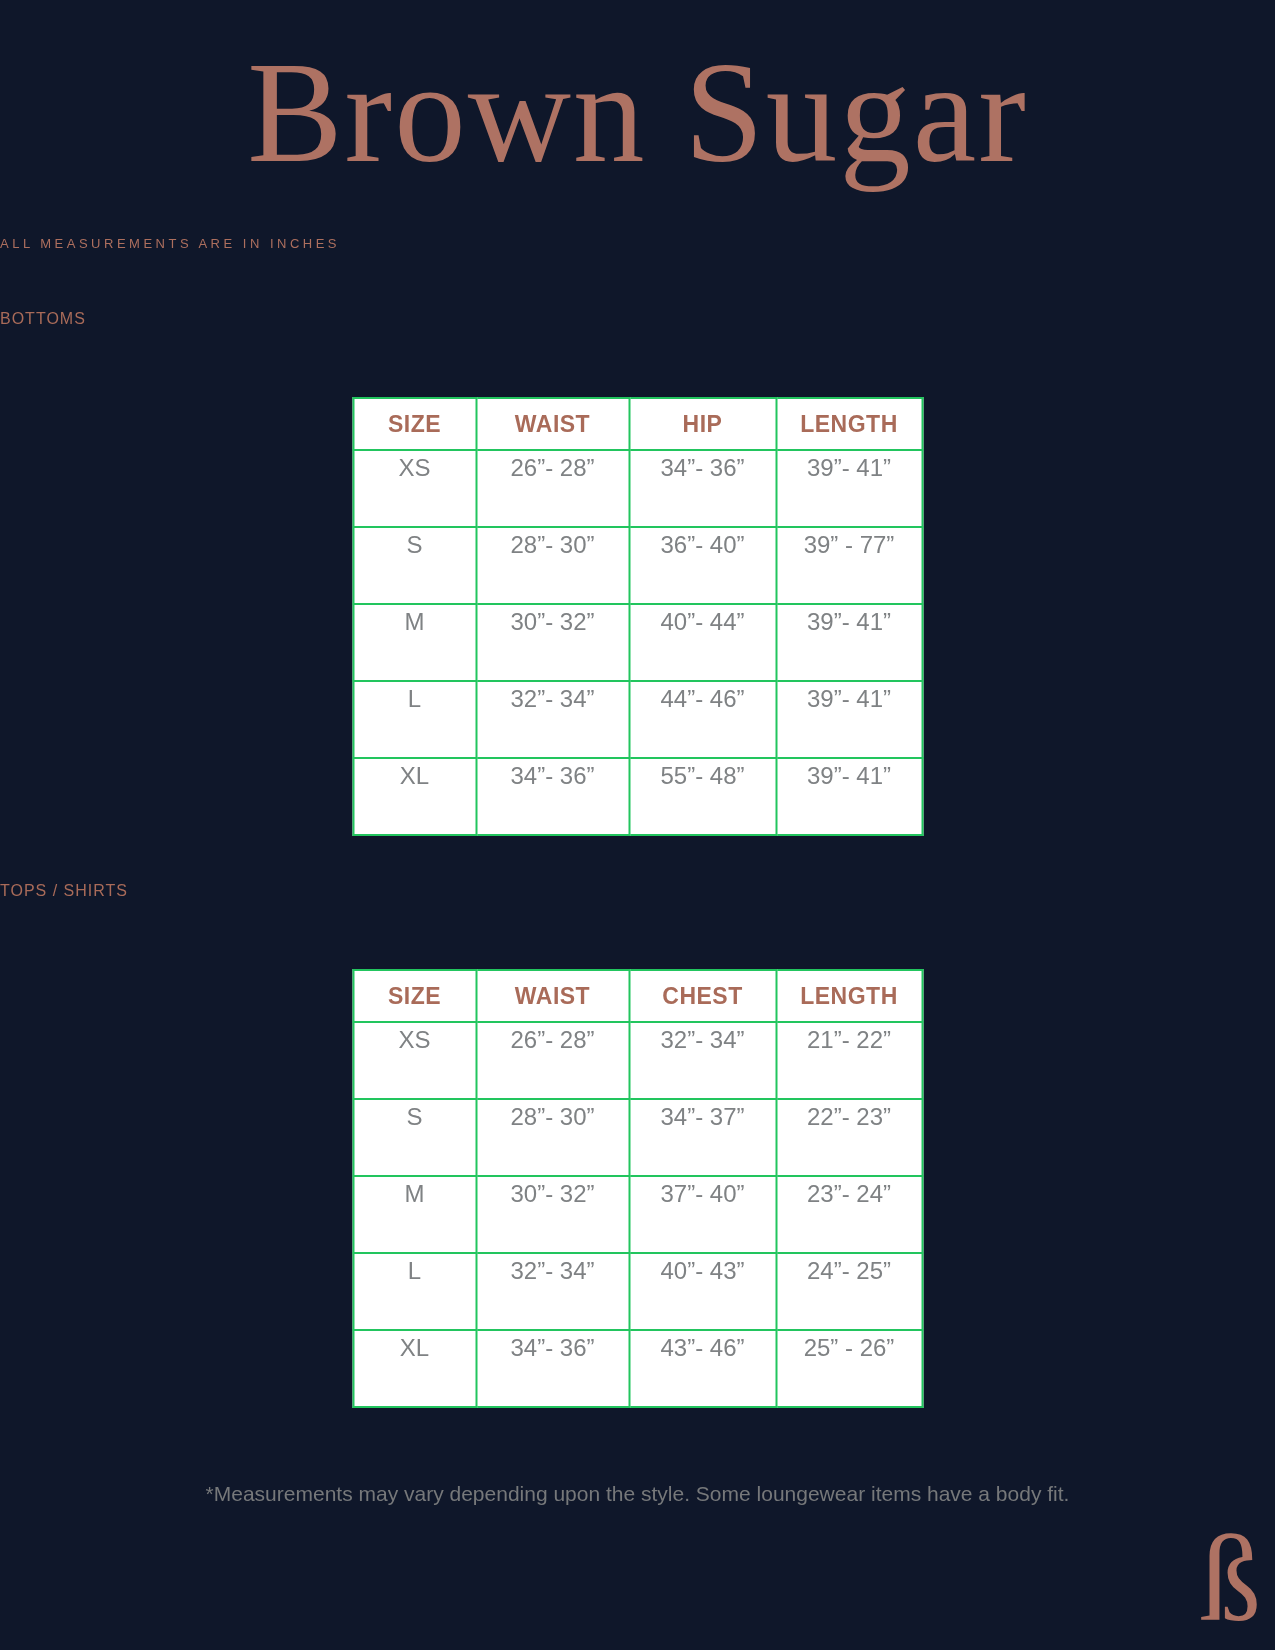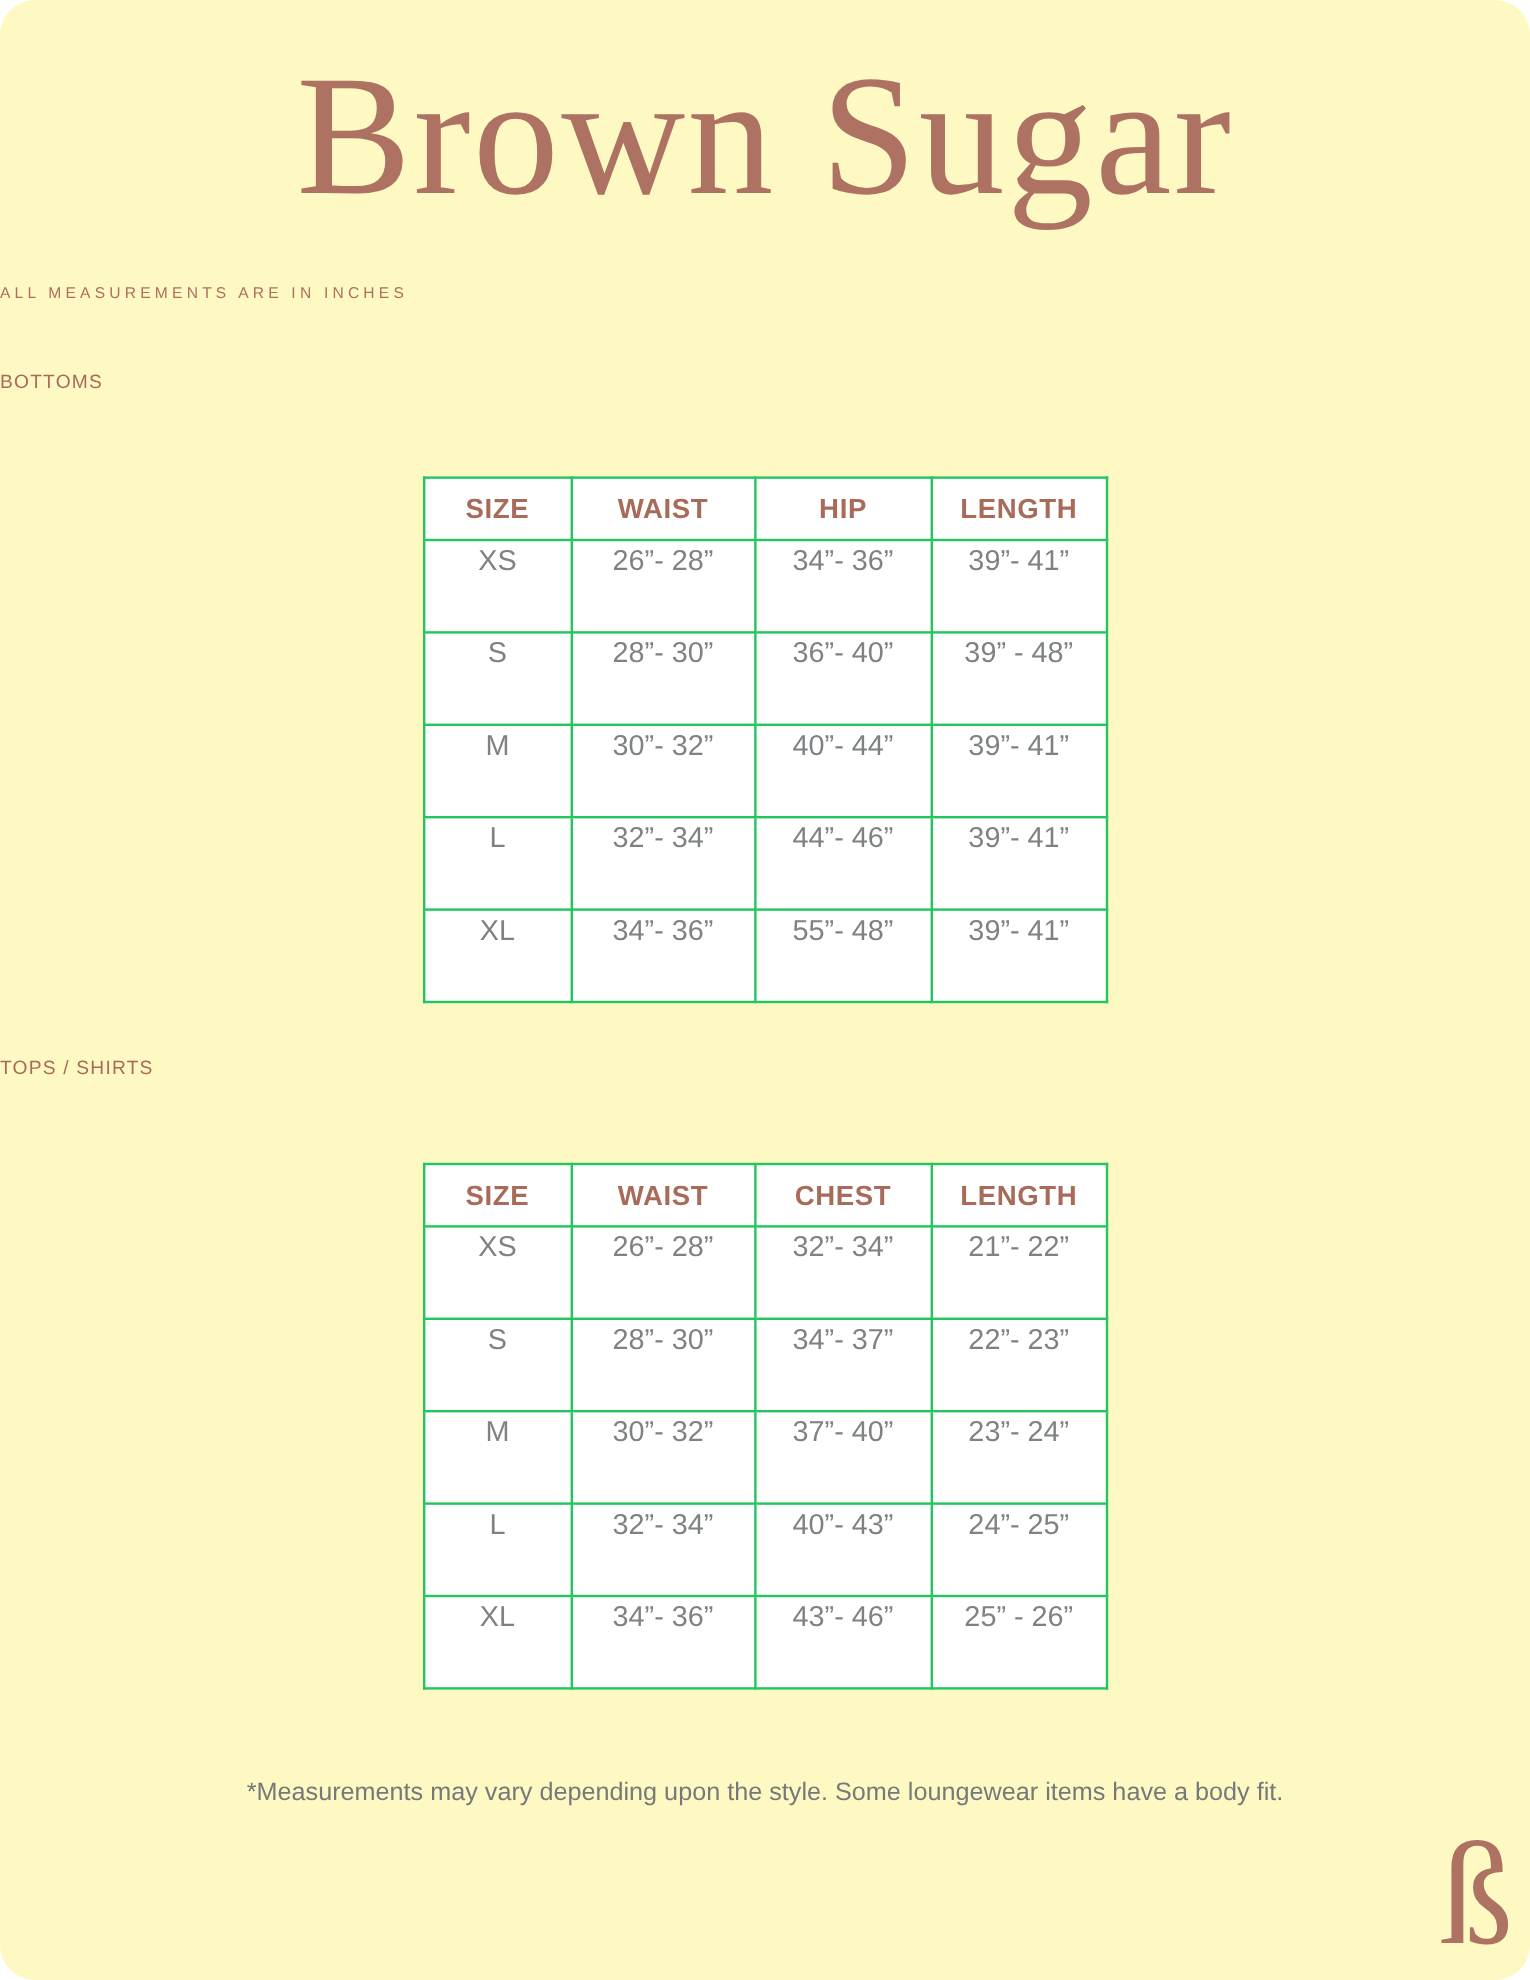--- a/index.html
+++ b/index.html
@@ -1,23 +1,22 @@
 <!DOCTYPE html>
 <html><head>
 <meta charset="utf-8">
 <style>
   html, body { margin: 0; padding: 0; background: #ffffff; }
   .page {
     position: relative;
     width: 1275px;
     height: 1650px;
-    background: #fef9c3;
+    background: #0f172a;
     font-family: "Liberation Sans", sans-serif;
     overflow: hidden;
-    border-radius: 29px;
   }
   .brand-title {
     position: absolute;
     top: 18px;
     left: 0;
     width: 100%;
     text-align: center;
     font-family: "Liberation Serif", serif;
     font-weight: 400;
     font-size: 143px;
@@ -128,21 +127,21 @@
         <tr>
           <td>XS</td>
           <td>26”- 28”</td>
           <td>34”- 36”</td>
           <td>39”- 41”</td>
         </tr>
         <tr>
           <td>S</td>
           <td>28”- 30”</td>
           <td>36”- 40”</td>
-          <td>39” - 48”</td>
+          <td>39” - 77”</td>
         </tr>
         <tr>
           <td>M</td>
           <td>30”- 32”</td>
           <td>40”- 44”</td>
           <td>39”- 41”</td>
         </tr>
         <tr>
           <td>L</td>
           <td>32”- 34”</td>

